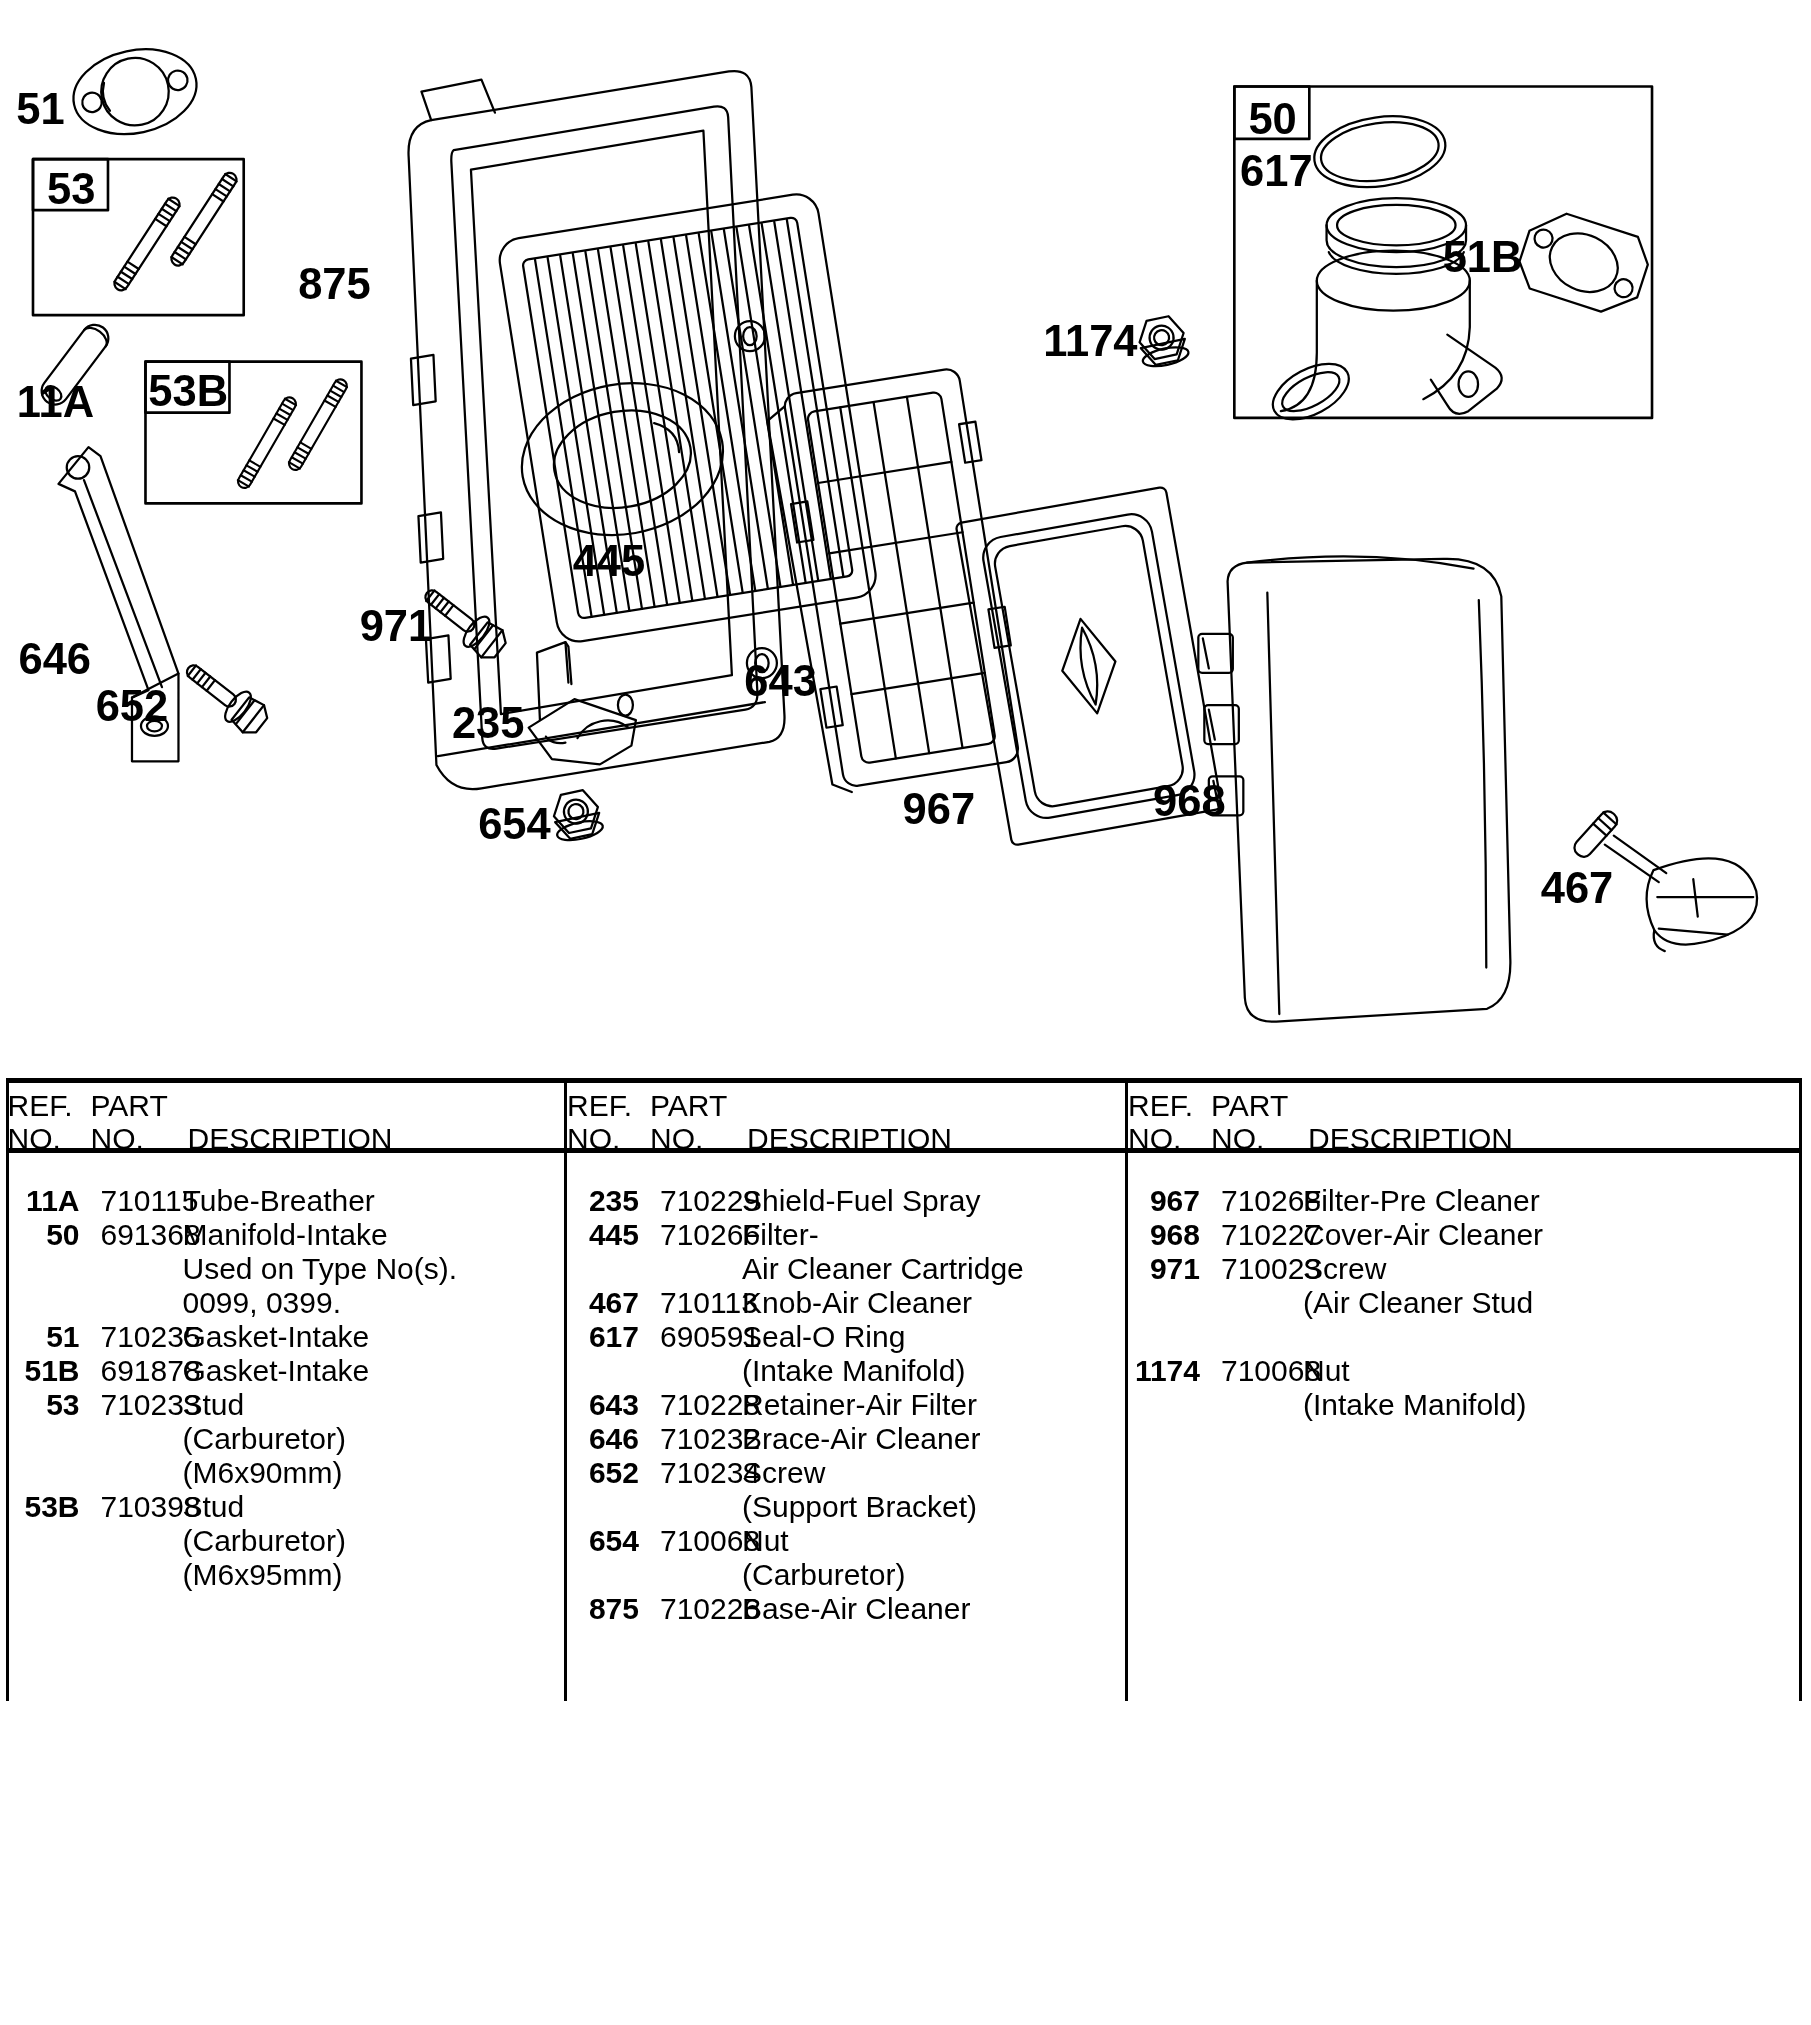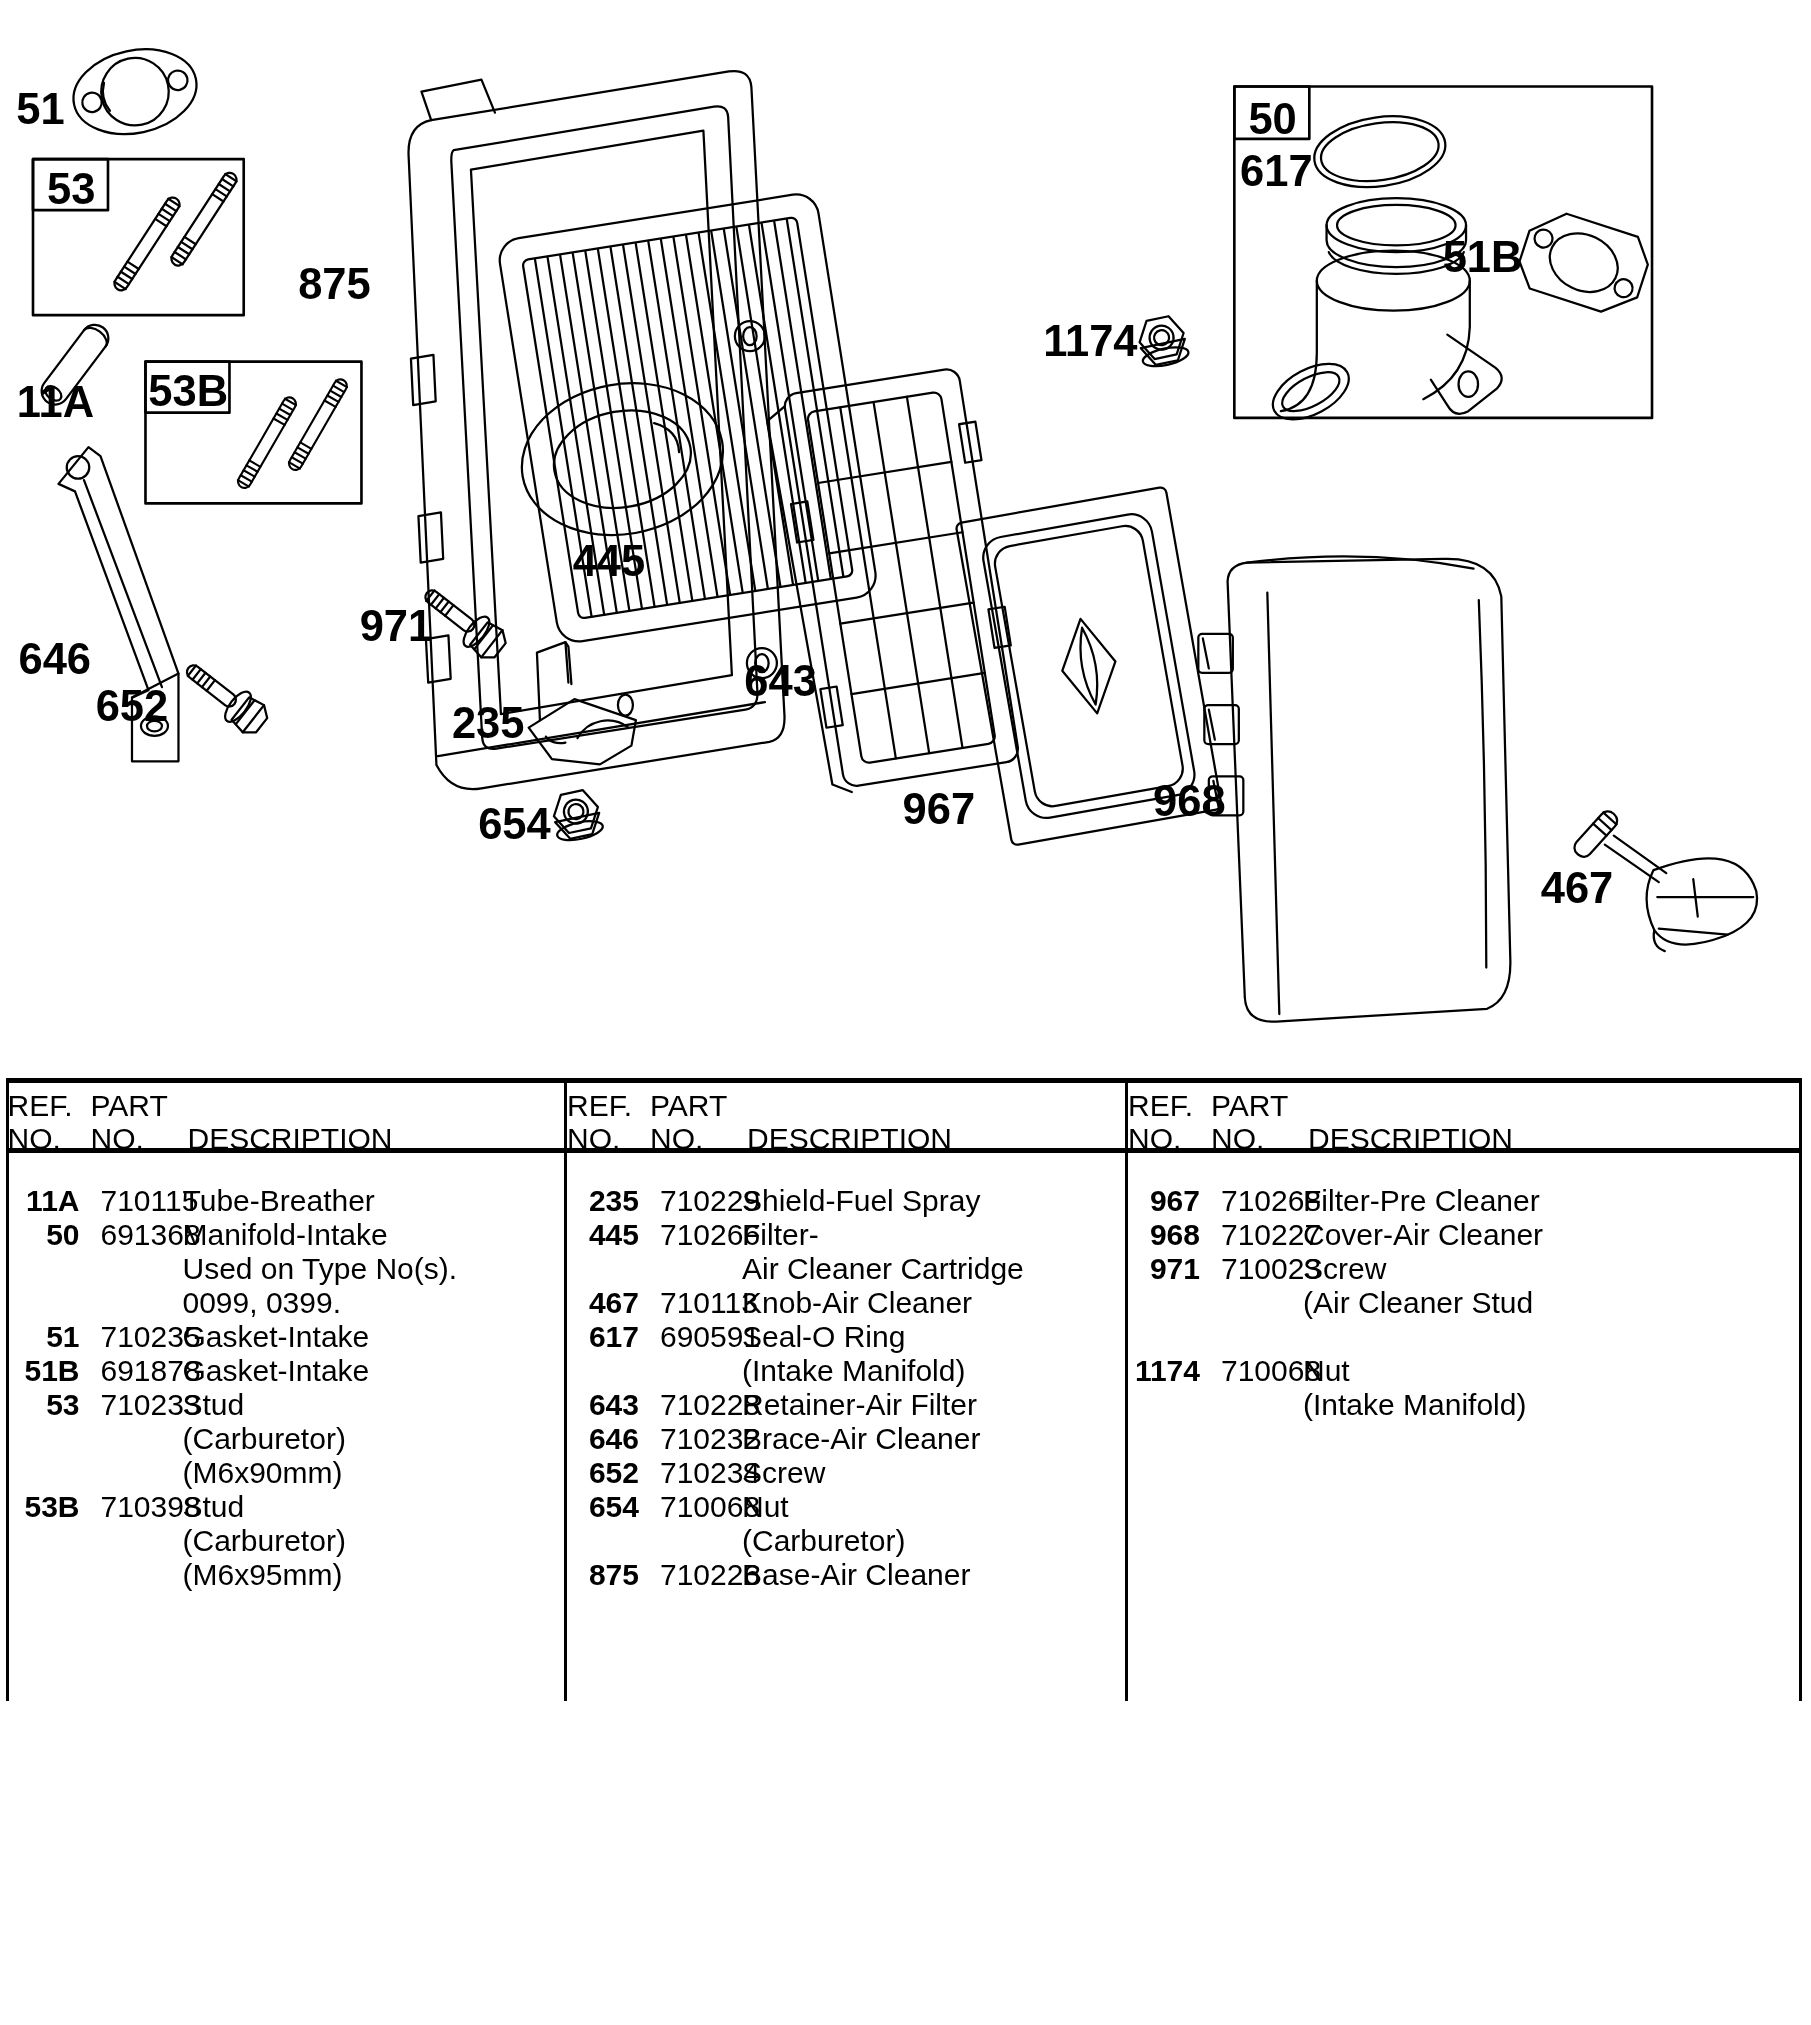--- a/index.html
+++ b/index.html
@@ -373,20 +373,25 @@
           <span class="c-ref">646</span>
           <span class="c-part">710232</span>
           <span class="c-desc">Brace-Air Cleaner</span>
         </div>
         <div class="trow">
           <span class="c-ref">652</span>
           <span class="c-part">710234</span>
           <span class="c-desc">Screw</span>
         </div>
         <div class="trow">
+          <span class="c-ref"></span>
+          <span class="c-part"></span>
+          <span class="c-desc">(Support Bracket)</span>
+        </div>
+        <div class="trow">
           <span class="c-ref">654</span>
           <span class="c-part">710068</span>
           <span class="c-desc">Nut</span>
         </div>
         <div class="trow">
           <span class="c-ref"></span>
           <span class="c-part"></span>
           <span class="c-desc">(Carburetor)</span>
         </div>
         <div class="trow">

